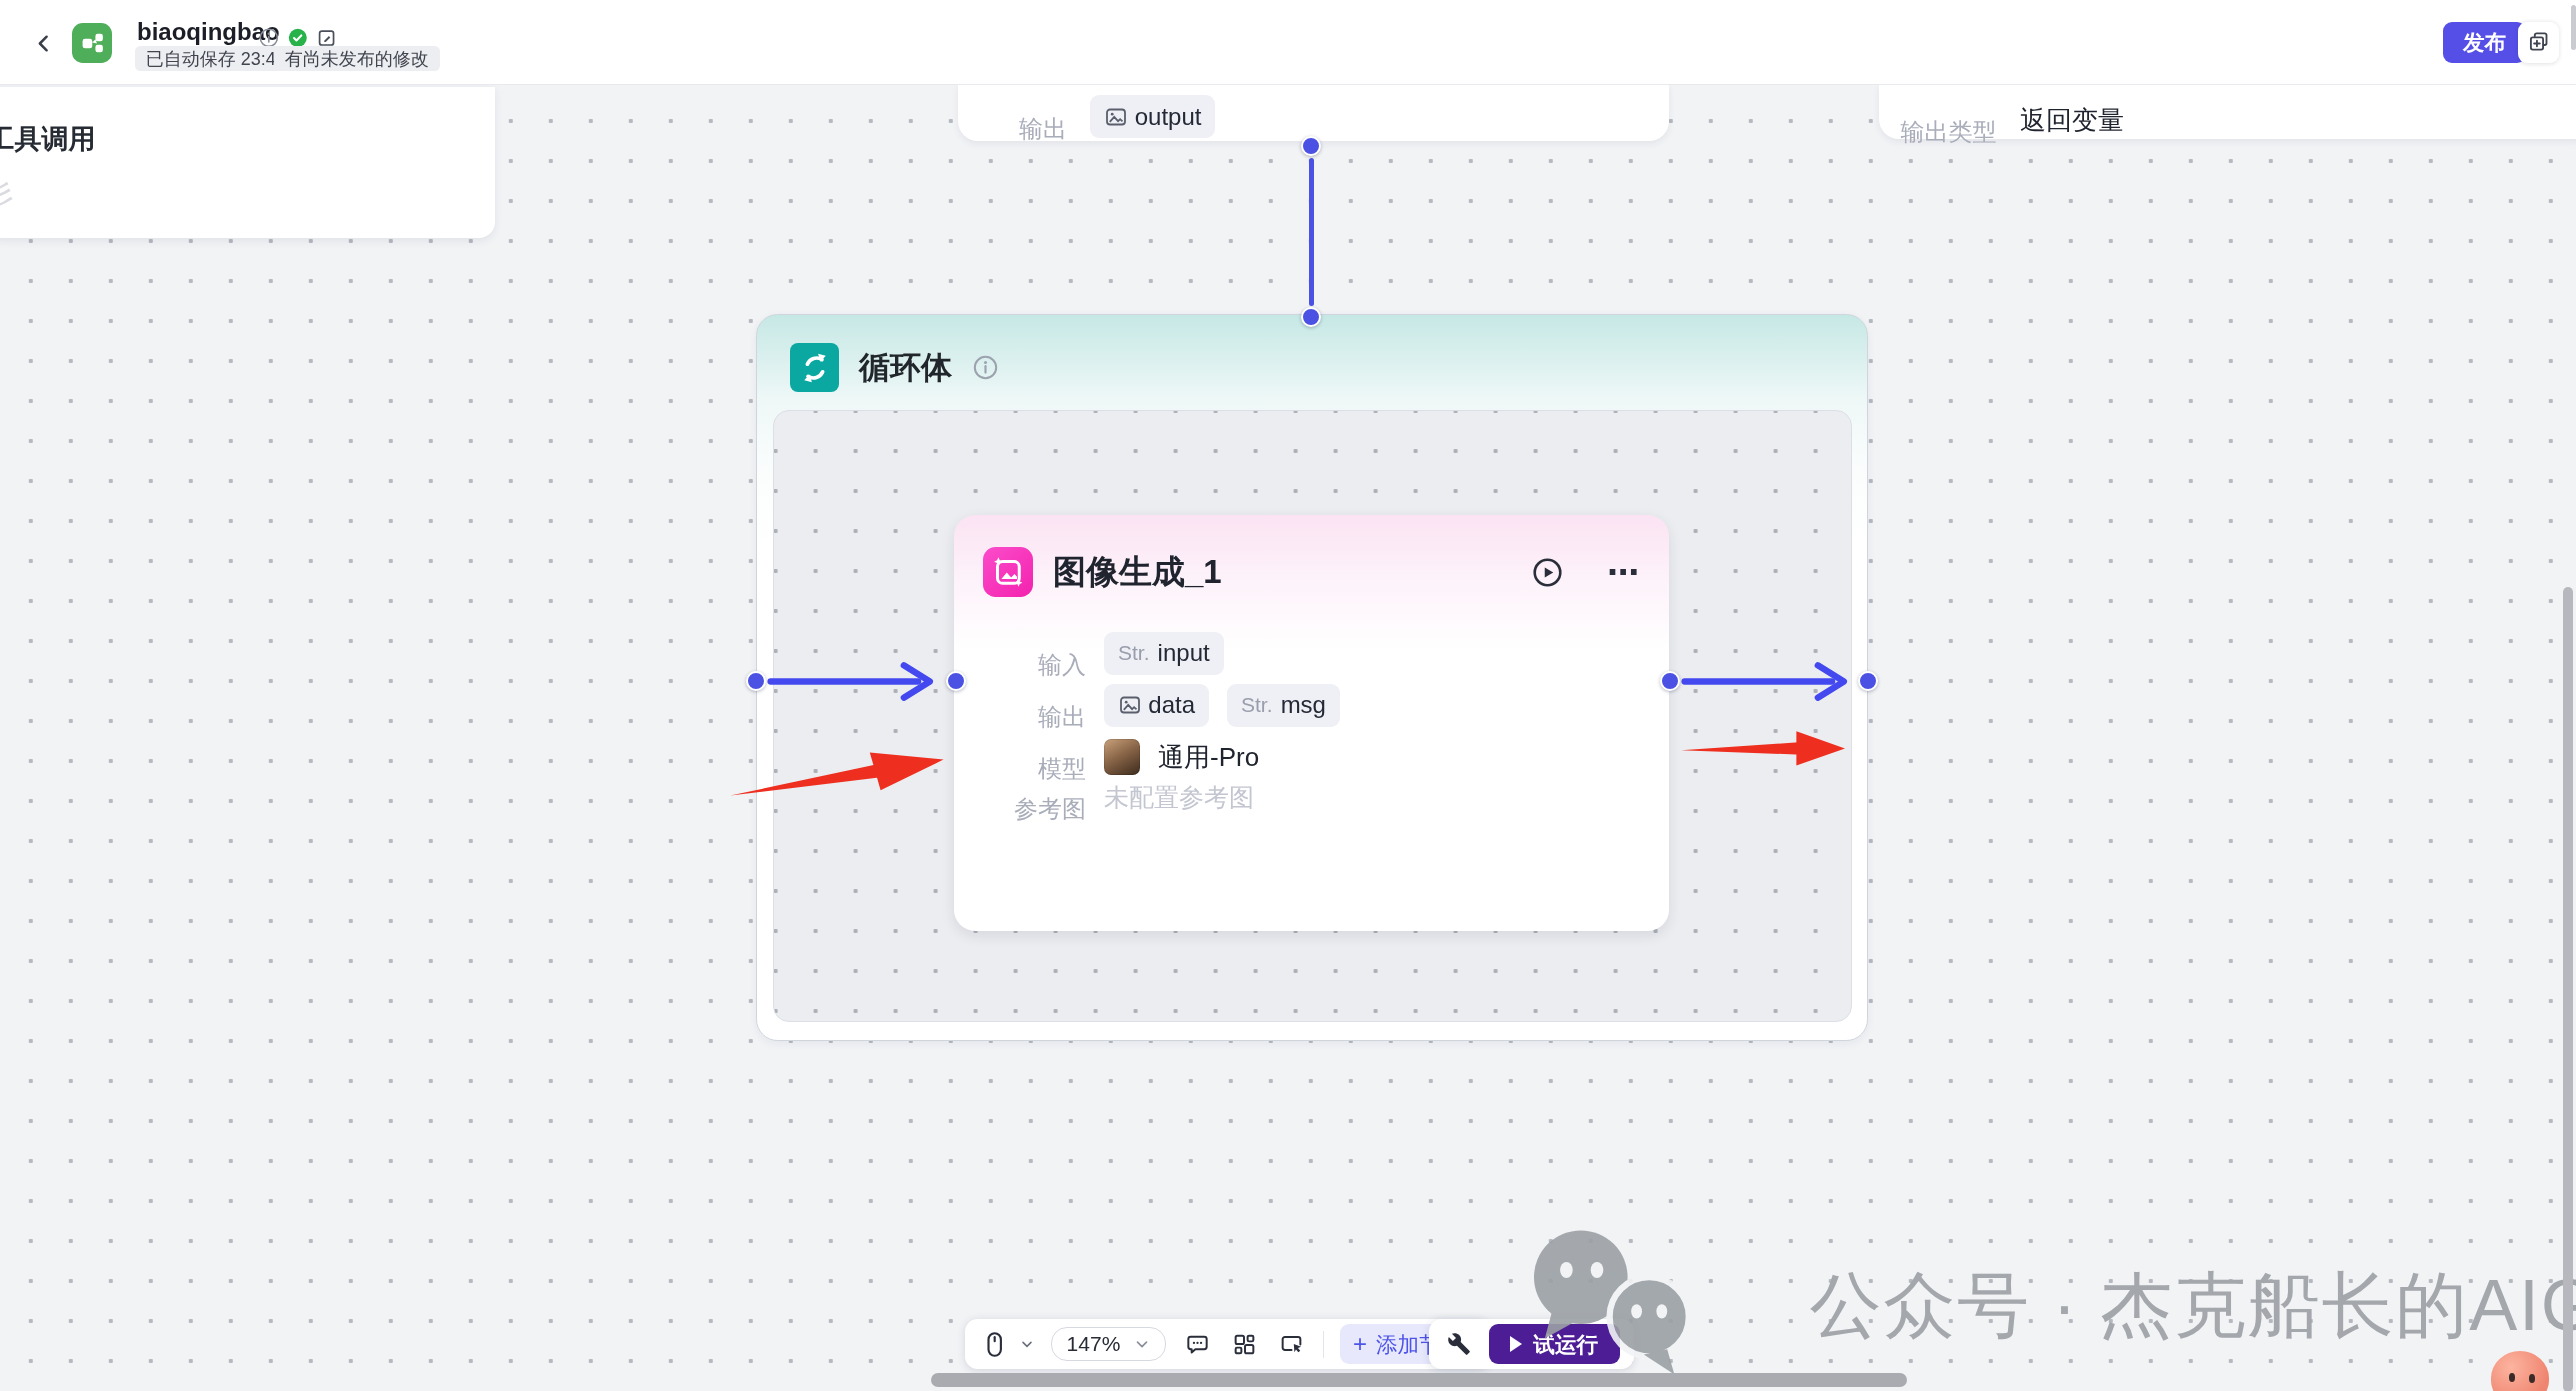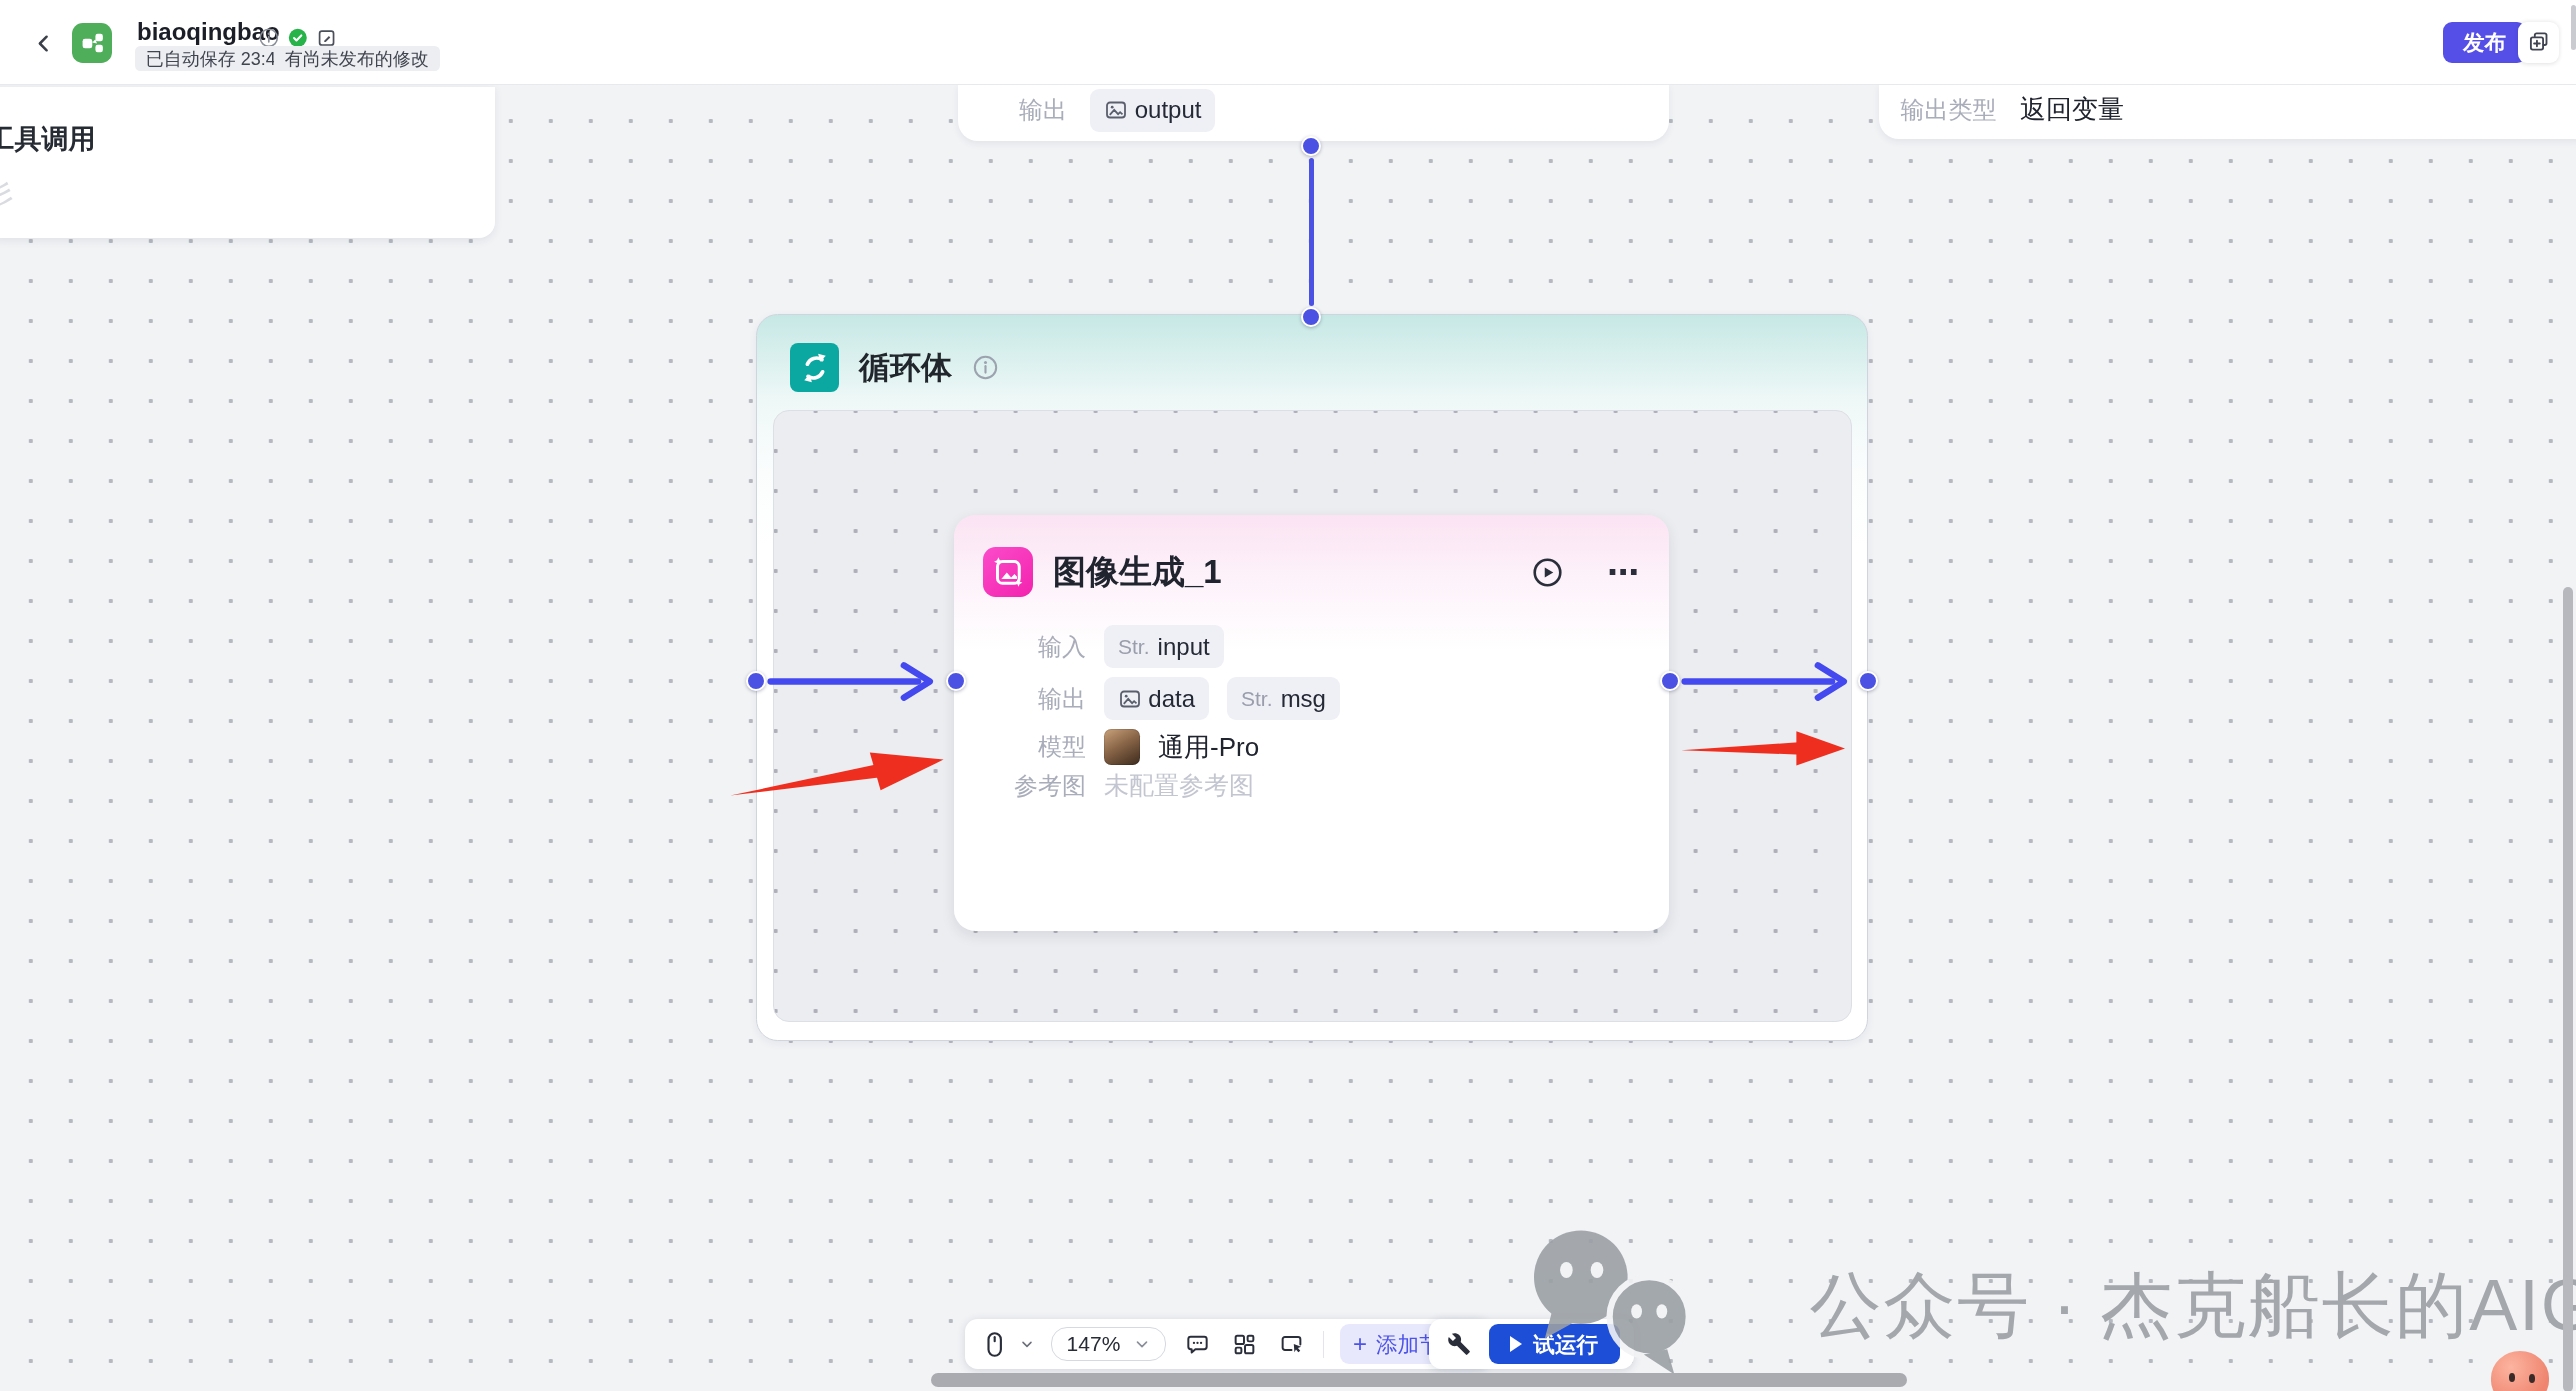--- a/index.html
+++ b/index.html
@@ -29,21 +29,21 @@
   .winbtn { left:2518px; top:21.6px; width:41px; height:41px; border-radius:9px; background:#fff;
     box-shadow:0 0.9px 4.5px rgba(40,45,60,.14); display:flex; align-items:center; justify-content:center; cursor:pointer; }
 
   
   .toolspanel { left:-14.4px; top:87px; width:509px; height:151px; background:#fff;
     border-radius:0 0 16px 16px; box-shadow:0 2.7px 9px rgba(30,40,80,.08); z-index:20; overflow:hidden; }
   .toolspanel .ttl { position:absolute; left:1.8px; top:34px; font-size:27px; font-weight:600; color:#252a33; }
   .toolspanel .ghost { position:absolute; left:-3.6px; top:88px; font-size:32px; color:#d9dbe0; transform:rotate(8deg); }
 
   
-  .lab { color:#a9adba; font-size:24px; white-space:nowrap; }
+  .lab { color:#a9adba; font-size:24px; white-space:nowrap;margin-top:24px; }
   .chip { display:inline-flex; align-items:center; gap:6.3px; background:#eff0f5; border-radius:9px;
     height:43px; padding:0 14px; font-size:24px; color:#242936; font-weight:500; white-space:nowrap; }
   .chip .str { color:#9a9eac; font-size:21px; font-weight:400; margin-right:1.8px; }
   .chip svg { flex:0 0 auto; }
 
   
   .outnode { left:958px; top:85px; width:711px; height:56px; background:#fff;
     border-radius:0 0 20px 20px; box-shadow:0 2.7px 7.2px rgba(30,40,80,.07); z-index:8; }
   .outnode .row { position:absolute; left:61px; top:3.6px; display:flex; align-items:center; gap:23.4px; }
 
@@ -95,21 +95,21 @@
   .pill1 { left:965px; }
   .pill2 { left:1429px; gap:14.4px; }
   .zoombox { display:flex; align-items:center; gap:12.6px; border:1.3px solid #d6d9e0; border-radius:16px;
     height:34px; padding:0 14.4px; font-size:21px; color:#262b36; cursor:pointer; }
   .tbicon { display:flex; align-items:center; justify-content:center; width:31px; height:31px; cursor:pointer; }
   .tbdiv { width:0.9px; height:27px; background:#e3e5ea; }
   .addnode { display:flex; align-items:center; justify-content:center; gap:9px; width:135px; height:40px;
     border-radius:9px; background:#e7e8fc; color:#4d53e8; font-size:21.6px; cursor:pointer; }
   .addnode .plus { font-size:24px; }
   .runbtn { display:flex; align-items:center; justify-content:center; gap:10.8px; width:131px; height:40px;
-    border-radius:9px; background:#1d4ed8; color:#fff; font-size:21.6px; font-weight:700; cursor:pointer; }
+    border-radius:9px; background:#4c1d95; color:#fff; font-size:21.6px; font-weight:700; cursor:pointer; }
   .runbtn .tri { width:0; height:0; border-left:12.6px solid #fff; border-top:8px solid transparent; border-bottom:8px solid transparent; }
 
   
   .watermark { left:1525px; top:1225px; display:flex; align-items:center; gap:23.4px; z-index:40; pointer-events:none; }
   .wm-text { font-size:72px; font-weight:300; color:#a4a7ac; letter-spacing:1.8px; white-space:nowrap; }
 
   
   .sb-right { left:2563px; top:587px; width:10px; height:805px; background:#b6b8bd; border-radius:5.4px; z-index:60; cursor:pointer; }
   .sb-right-top { left:2571px; top:4.5px; width:5.4px; height:45px; background:#c9cbd0; border-radius:2.7px; z-index:60; }
   .sb-bottom { left:931px; top:1373px; width:976px; height:14.4px; background:#a9abb0; border-radius:7.2px; z-index:60; cursor:pointer; }

